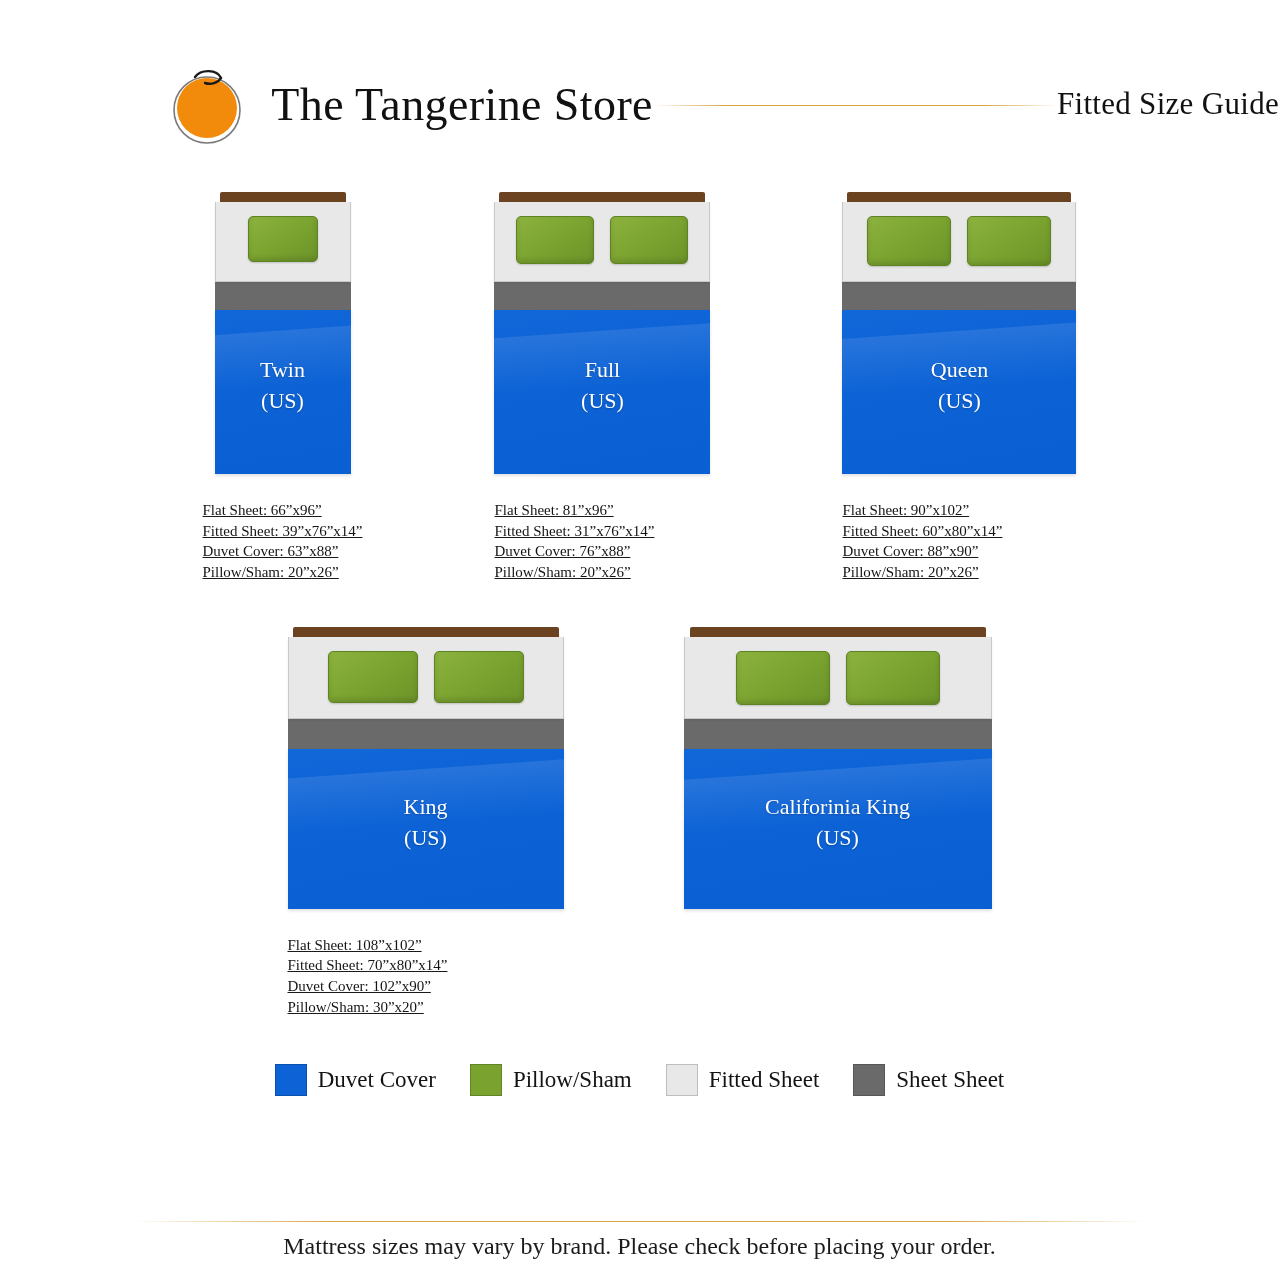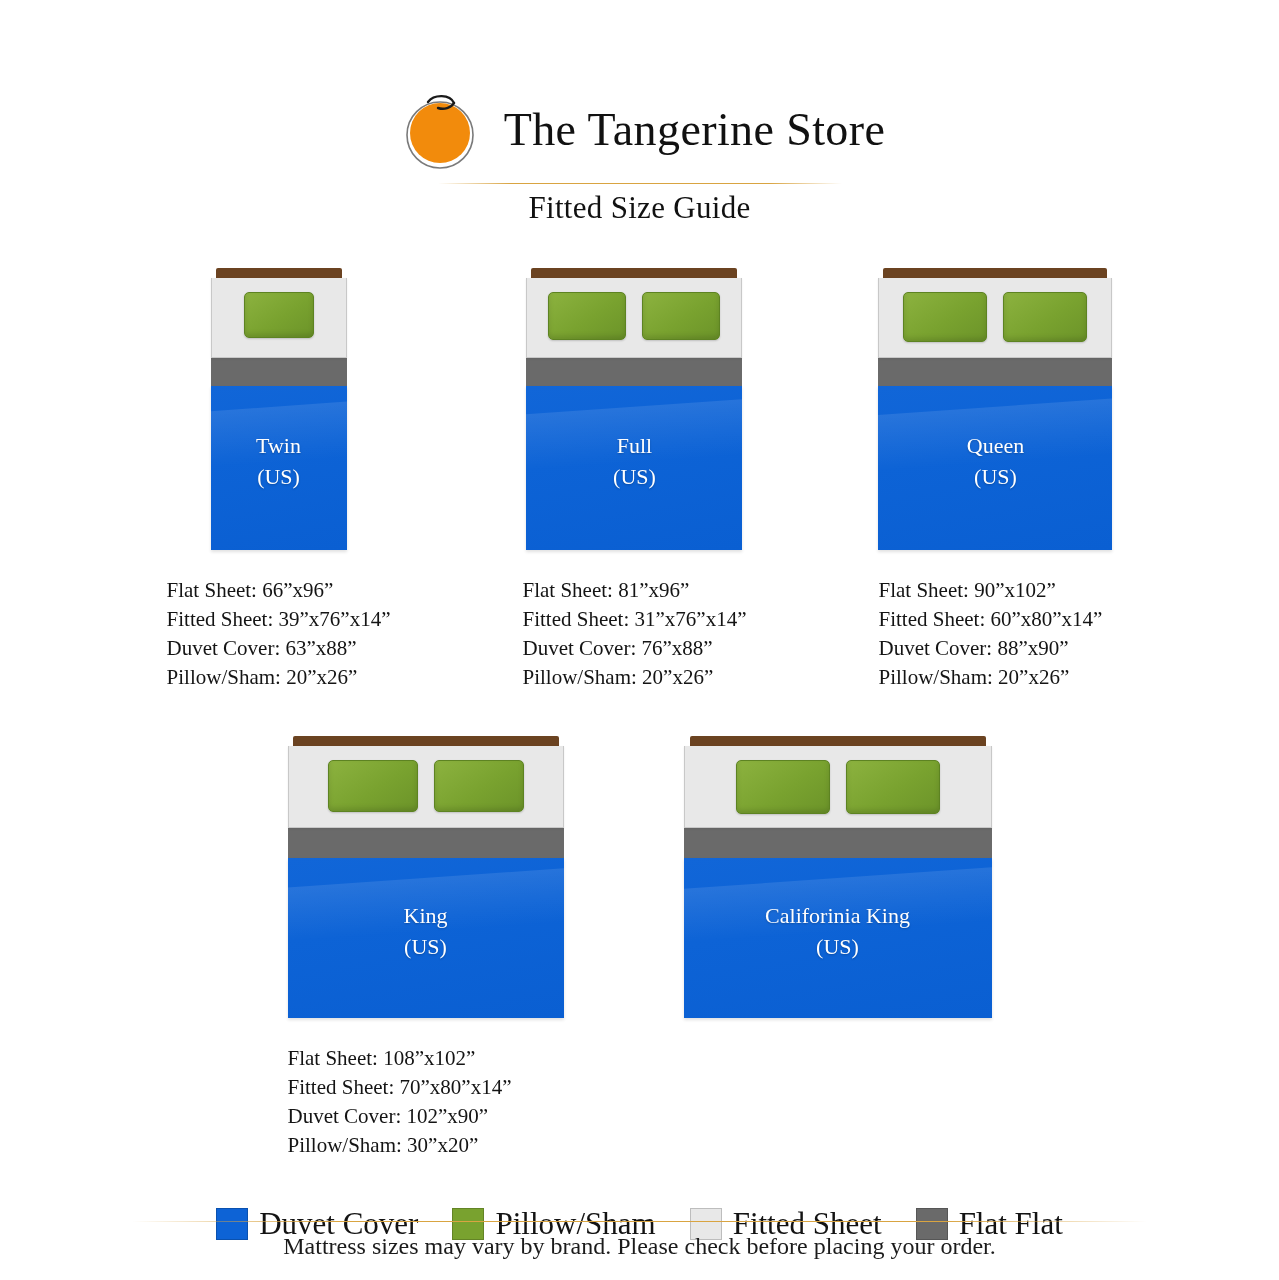--- a/index.html
+++ b/index.html
@@ -12,23 +12,23 @@
     background: #ffffff;
     font-family: "Liberation Serif", serif;
     color: #1a1a1a;
     position: relative;
     overflow: hidden;
   }
 
   
   .header {
     width: 100%;
-    padding-top: 83px;
-    display: flex;
-    flex-direction: column;
+    padding-top: 58px;
+    display: flex;
+    flex-direction: row;
     align-items: center;
     justify-content: flex-end;
   }
   .brand-row {
     display: flex;
     align-items: center;
     gap: 18px;
   }
   .logo {
     width: 92px;
@@ -53,20 +53,21 @@
     font-size: 31px;
     color: #111111;
     letter-spacing: 0.3px;
   }
 
   
   .row {
     display: flex;
     justify-content: center;
     align-items: flex-start;
+    text-decoration: underline;
   }
   .row-1 { margin-top: 42px; gap: 132px; }
   .row-2 { margin-top: 44px; gap: 120px; }
 
   .bed-card {
     display: flex;
     flex-direction: column;
     align-items: center;
   }
 
@@ -130,21 +131,21 @@
     color: #ffffff;
     font-size: 22px;
     line-height: 1.42;
     text-shadow: 0 1px 2px rgba(0,0,0,0.25);
     pointer-events: none;
   }
 
   
   .specs {
     margin-top: 26px;
-    font-size: 21px;
+    font-size: 15px;
     line-height: 1.38;
     color: #141414;
     align-self: flex-start;
   }
   .specs div { white-space: nowrap; }
 
   
   .legend {
     margin-top: 46px;
     display: flex;
@@ -156,21 +157,21 @@
     display: flex;
     align-items: center;
     gap: 11px;
   }
   .swatch {
     width: 30px;
     height: 30px;
     border: 1px solid rgba(0,0,0,0.18);
   }
   .legend-label {
-    font-size: 31px;
+    font-size: 23px;
     color: #131313;
   }
 
   
   .footer-rule {
     position: absolute;
     bottom: 58px;
     left: 132px;
     width: 1015px;
     height: 1px;
@@ -339,18 +340,18 @@
   <div class="legend-item">
     <span class="swatch" style="background:#79a22f;"></span>
     <span class="legend-label">Pillow/Sham</span>
   </div>
   <div class="legend-item">
     <span class="swatch" style="background:#e8e8e8;border-color:#bdbdbd;"></span>
     <span class="legend-label">Fitted Sheet</span>
   </div>
   <div class="legend-item">
     <span class="swatch" style="background:#6a6a6a;"></span>
-    <span class="legend-label">Flat Flat</span>
+    <span class="legend-label">Sheet Sheet</span>
   </div>
 </div>
 
 <div class="footer-rule"></div>
 <div class="footer-note">Mattress sizes may vary by brand. Please check before placing your order.</div>
 
 </body></html>

